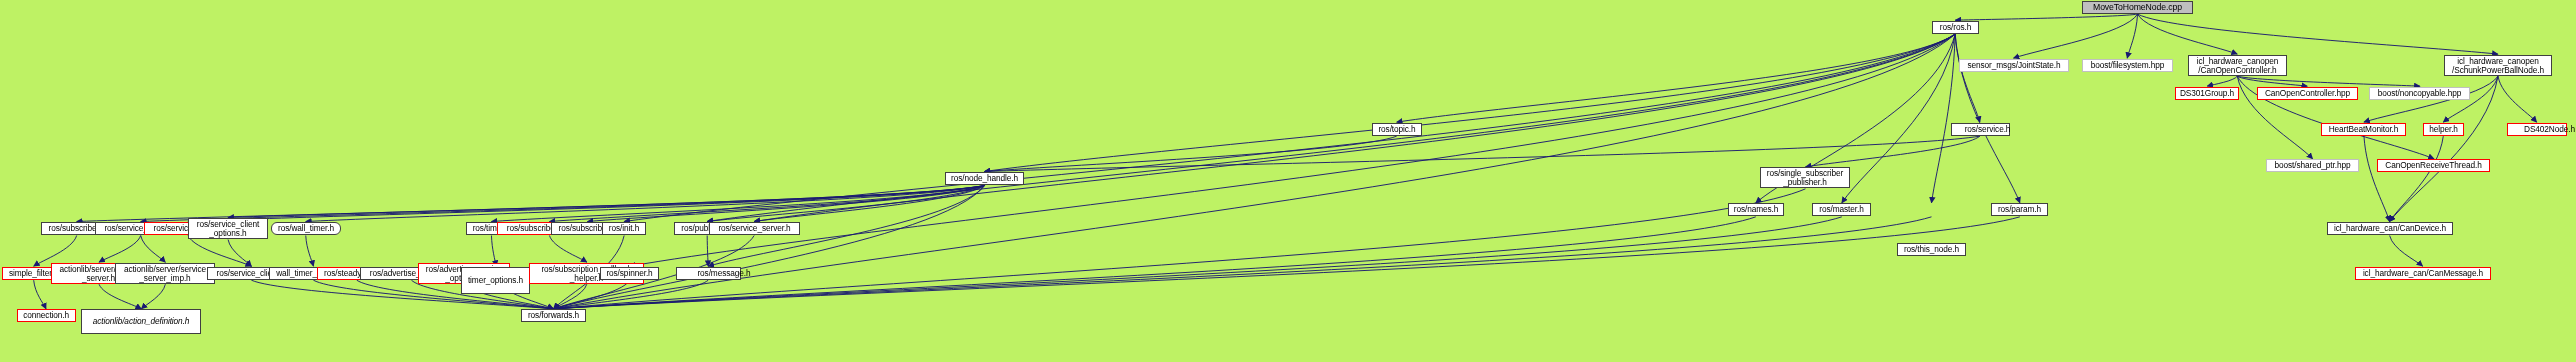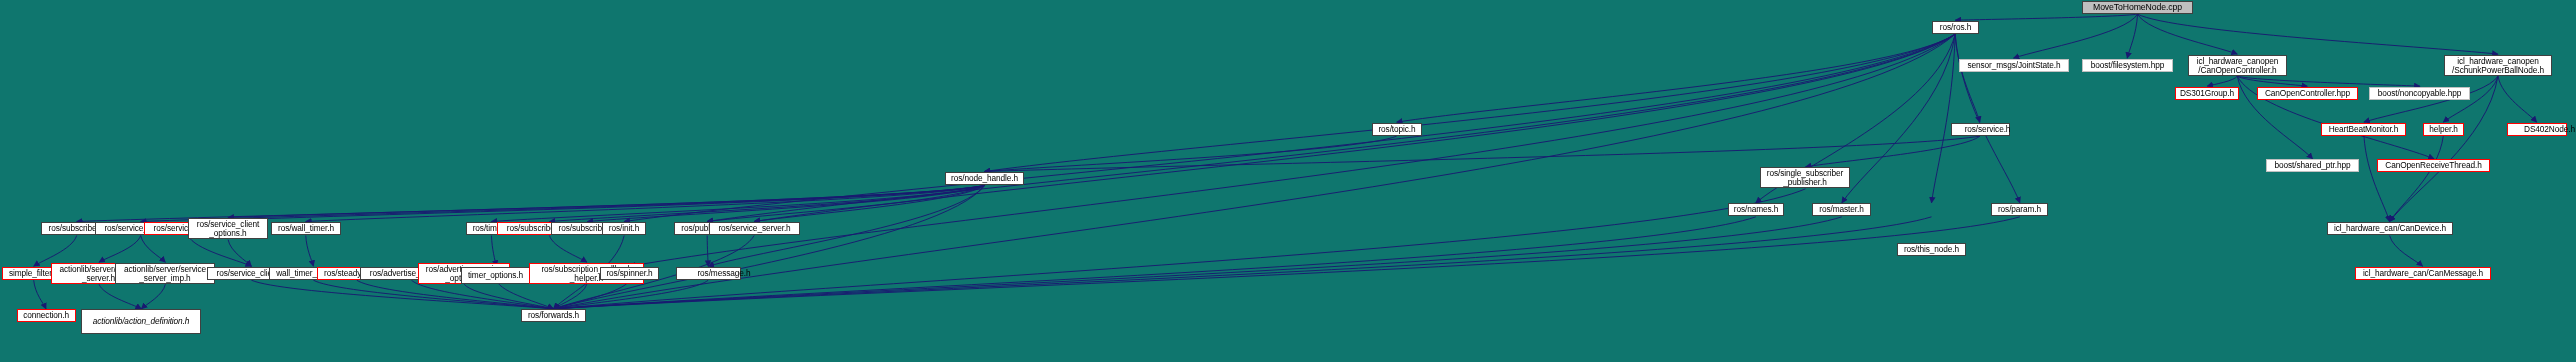--- a/index.html
+++ b/index.html
@@ -1,20 +1,20 @@
 <!DOCTYPE html>
 <html style="font-size:10.7px"><head>
 <meta charset="utf-8">
 <style>
   html,body{margin:0;padding:0;background:#ffffff;}
   #graph{
     position:relative;
     width:2576px;
     height:363px;
-    background:#0f766e;
+    background:#bef264;
     font-family:"Liberation Sans", sans-serif;
     overflow:hidden;
   }
   #edges{position:absolute;left:0;top:0;width:2576px;height:363px;}
   .node{
     position:absolute;
     box-sizing:border-box;
     display:flex;
     align-items:center;
     justify-content:center;
@@ -147,39 +147,39 @@
       <div class="node dark" style="left: 1728px; top: 203px; width: 56px; height: 13.3px;">ros/names.h</div>
       <div class="node dark" style="left: 1812px; top: 203px; width: 59px; height: 13.3px;">ros/master.h</div>
       <div class="node dark" style="left: 1897px; top: 203px; width: 69px; height: 13.3px; margin-top: 40px;">ros/this_node.h</div>
       <div class="node dark" style="left: 1991px; top: 203px; width: 57px; height: 13.3px;">ros/param.h</div>
       <div class="node dark" style="left: 2327px; top: 222px; width: 126px; height: 13.3px;">icl_hardware_can/CanDevice.h</div>
       <div class="node dark" style="left: 41px; top: 222px; width: 72px; height: 13.3px;">ros/subscriber.h</div>
       <div class="node dark" style="left: 95px; top: 222px; width: 91px; height: 13.3px;">ros/service_server.h</div>
       <div class="node red" style="left: 144px; top: 222px; width: 88px; height: 13.3px;">ros/service_client.h</div>
       <div class="node dark" style="left: 188px; top: 218px; width: 80px; height: 21.3px;">ros/service_client
 _options.h</div>
-      <div class="node dark" style="left: 271px; top: 222px; width: 70px; height: 13.3px;">ros/wall_timer.h</div>
+      <div class="node dark" style="left: 271px; top: 222px; width: 70px; height: 13.3px; border-radius: 6px;">ros/wall_timer.h</div>
       <div class="node dark" style="left: 466px; top: 222px; width: 51px; height: 13.3px;">ros/timer.h</div>
       <div class="node red" style="left: 497px; top: 222px; width: 105px; height: 13.3px;">ros/subscribe_options.h</div>
       <div class="node dark" style="left: 551px; top: 222px; width: 72px; height: 13.3px;">ros/subscriber.h</div>
       <div class="node dark" style="left: 602px; top: 222px; width: 44px; height: 13.3px;">ros/init.h</div>
       <div class="node dark" style="left: 674px; top: 222px; width: 67px; height: 13.3px;">ros/publisher.h</div>
       <div class="node dark" style="left: 709px; top: 222px; width: 91px; height: 13.3px;">ros/service_server.h</div>
       <div class="node red" style="left: 2px; top: 267px; width: 63px; height: 13.3px;">simple_filter.h</div>
       <div class="node red" style="left: 51px; top: 263px; width: 95px; height: 21.3px;">actionlib/server/action
 _server.h</div>
       <div class="node dark" style="left: 115px; top: 263px; width: 100px; height: 21.3px;">actionlib/server/service
 _server_imp.h</div>
       <div class="node dark" style="left: 207px; top: 267px; width: 88px; height: 13.3px;">ros/service_client.h</div>
       <div class="node dark" style="left: 269px; top: 267px; width: 88px; height: 13.3px;">wall_timer_options.h</div>
       <div class="node red" style="left: 317px; top: 267px; width: 80px; height: 13.3px;">ros/steady_timer.h</div>
       <div class="node dark" style="left: 360px; top: 267px; width: 103px; height: 13.3px;">ros/advertise_options.h</div>
       <div class="node red" style="left: 418px; top: 263px; width: 92px; height: 21.3px;">ros/advertise_service
 _options.h</div>
-      <div class="node dark" style="left: 461px; top: 267px; width: 69px; height: 17px;">timer_options.h</div>
+      <div class="node dark" style="left: 461px; top: 267px; width: 69px; height: 27px;">timer_options.h</div>
       <div class="node red" style="left: 529px; top: 263px; width: 115px; height: 21.3px;">ros/subscription_callback
 _helper.h</div>
       <div class="node dark" style="left: 600px; top: 267px; width: 59px; height: 13.3px;">ros/spinner.h</div>
       <div class="node dark" style="left: 676px; top: 267px; width: 65px; height: 13.3px; padding-left: 33px;">ros/message.h</div>
       <div class="node red" style="left: 2355px; top: 267px; width: 136px; height: 13.3px;">icl_hardware_can/CanMessage.h</div>
       <div class="node red" style="left: 16.7px; top: 309px; width: 59px; height: 13.3px;">connection.h</div>
       <div class="node dark" style="left: 81px; top: 309px; width: 120px; height: 25px; font-style: italic;">actionlib/action_definition.h</div>
       <div class="node dark" style="left: 521px; top: 309px; width: 65px; height: 13.3px;">ros/forwards.h</div>
     </div>
 </div>

